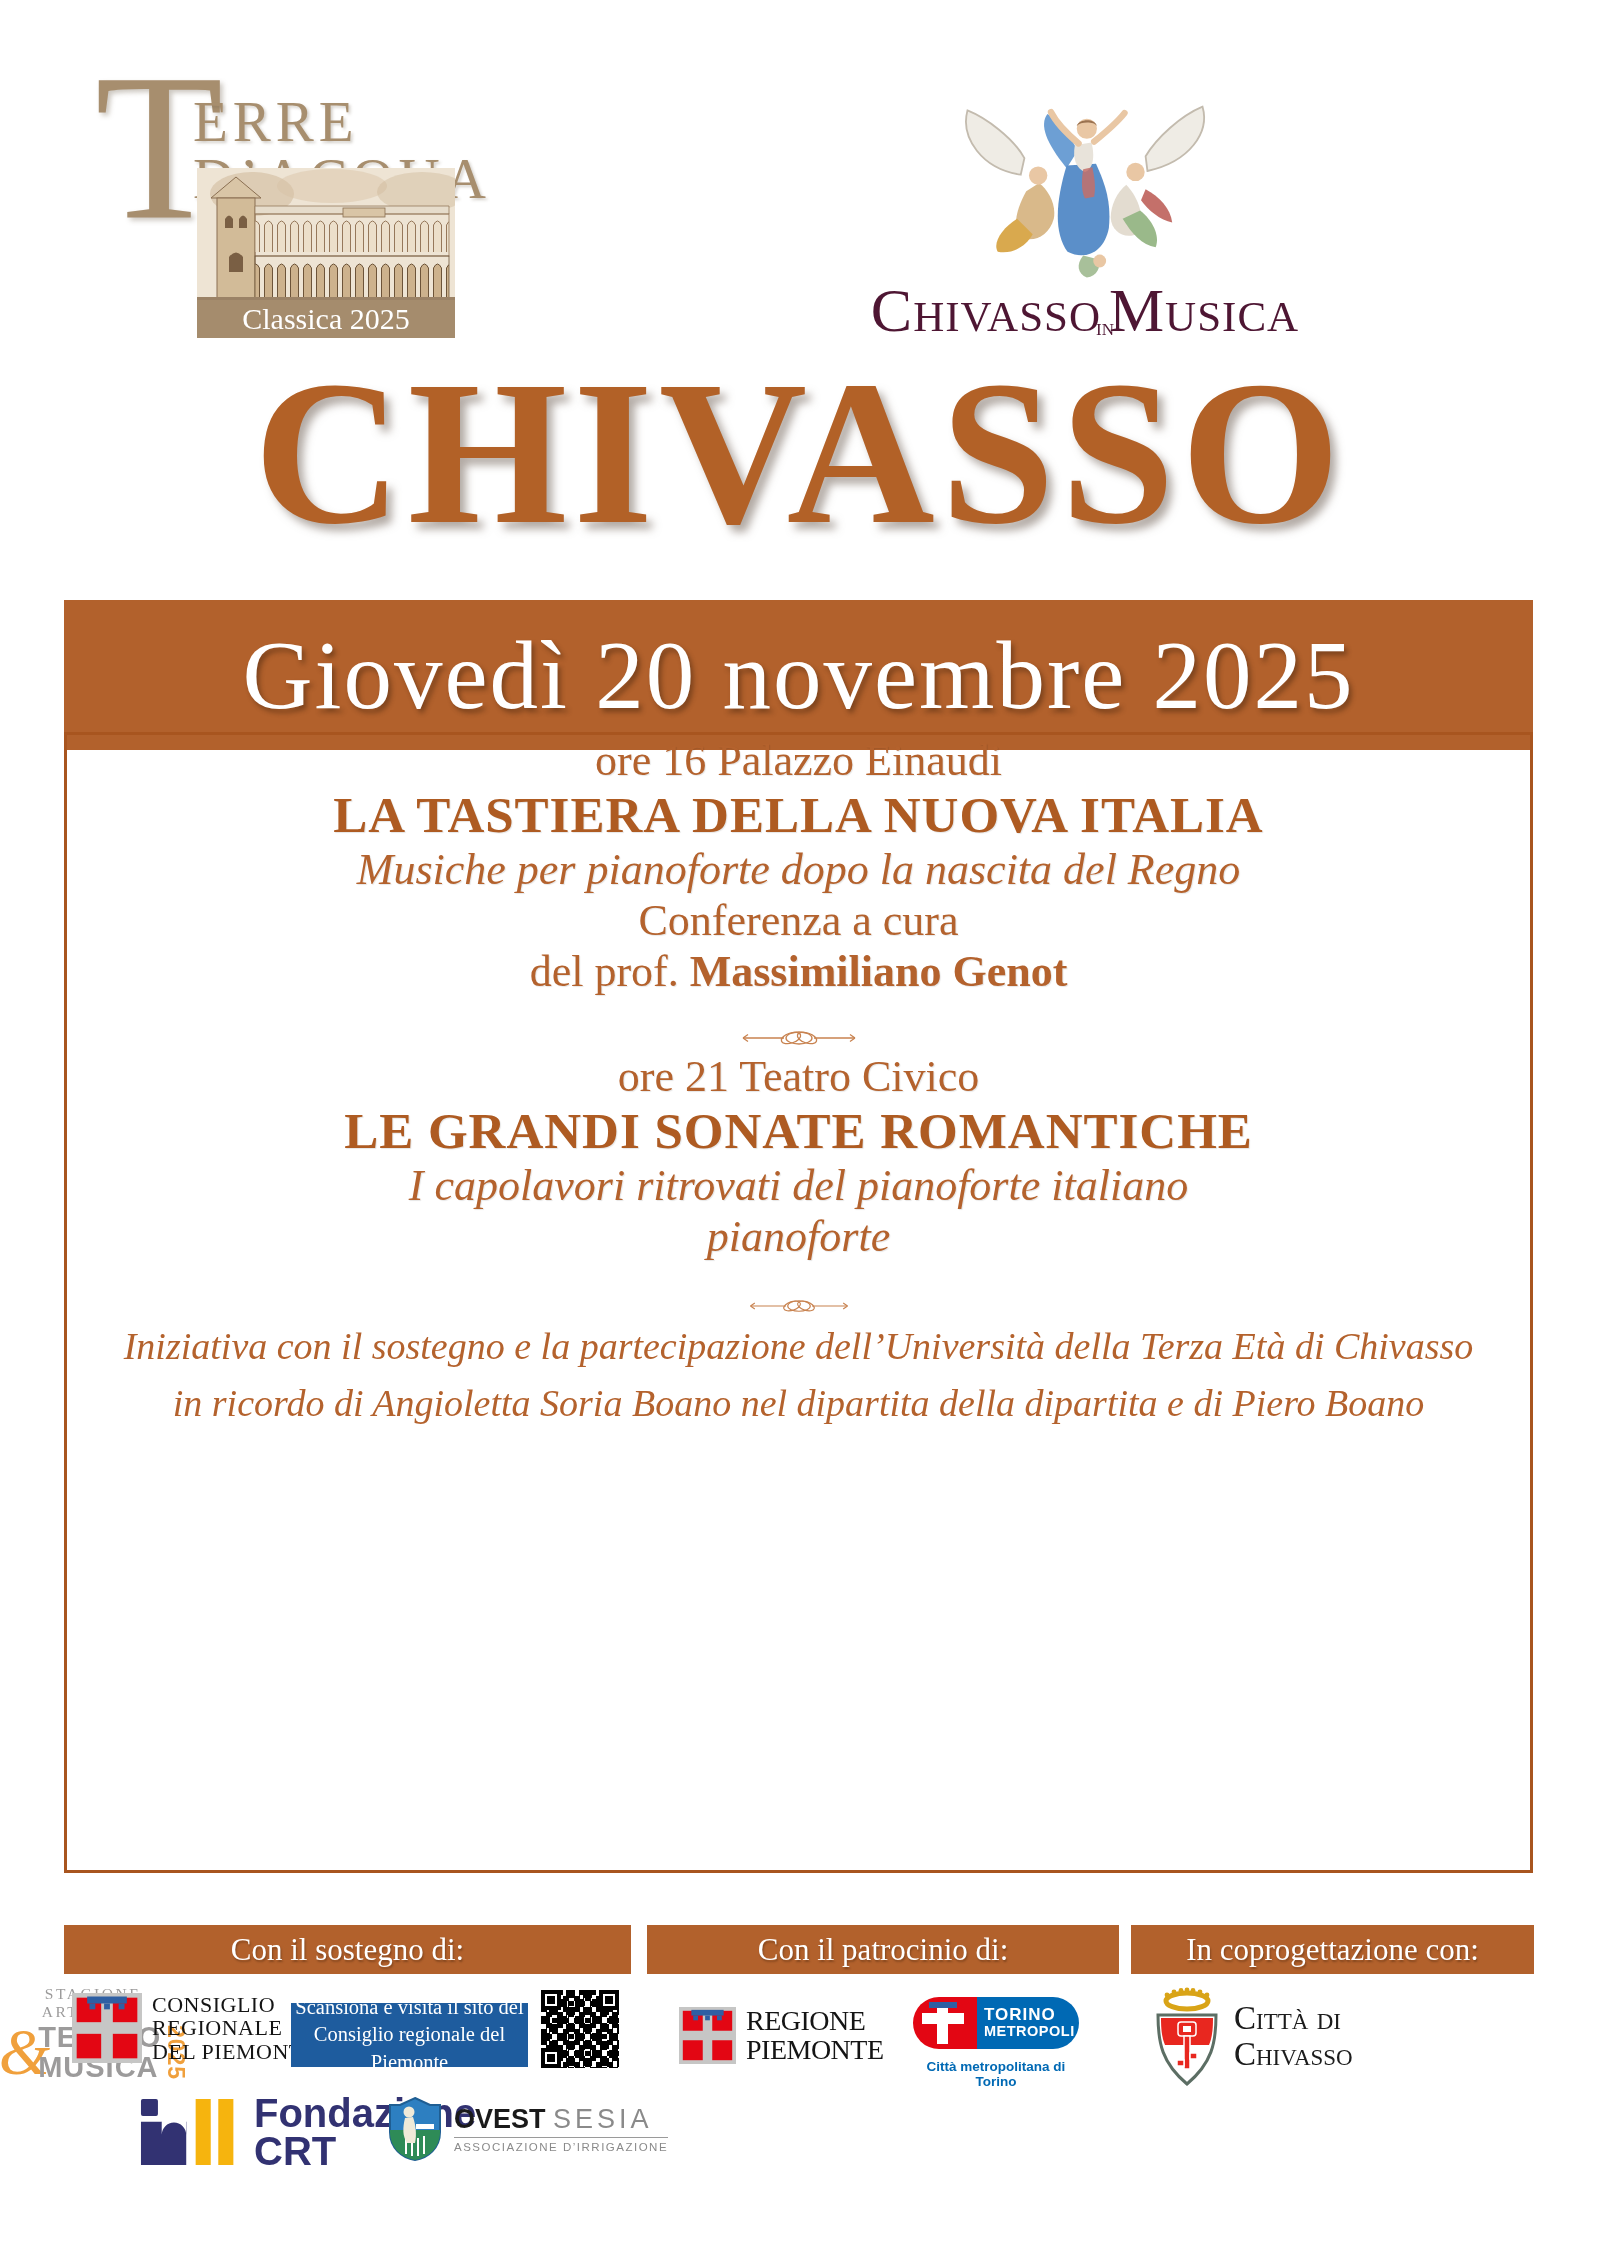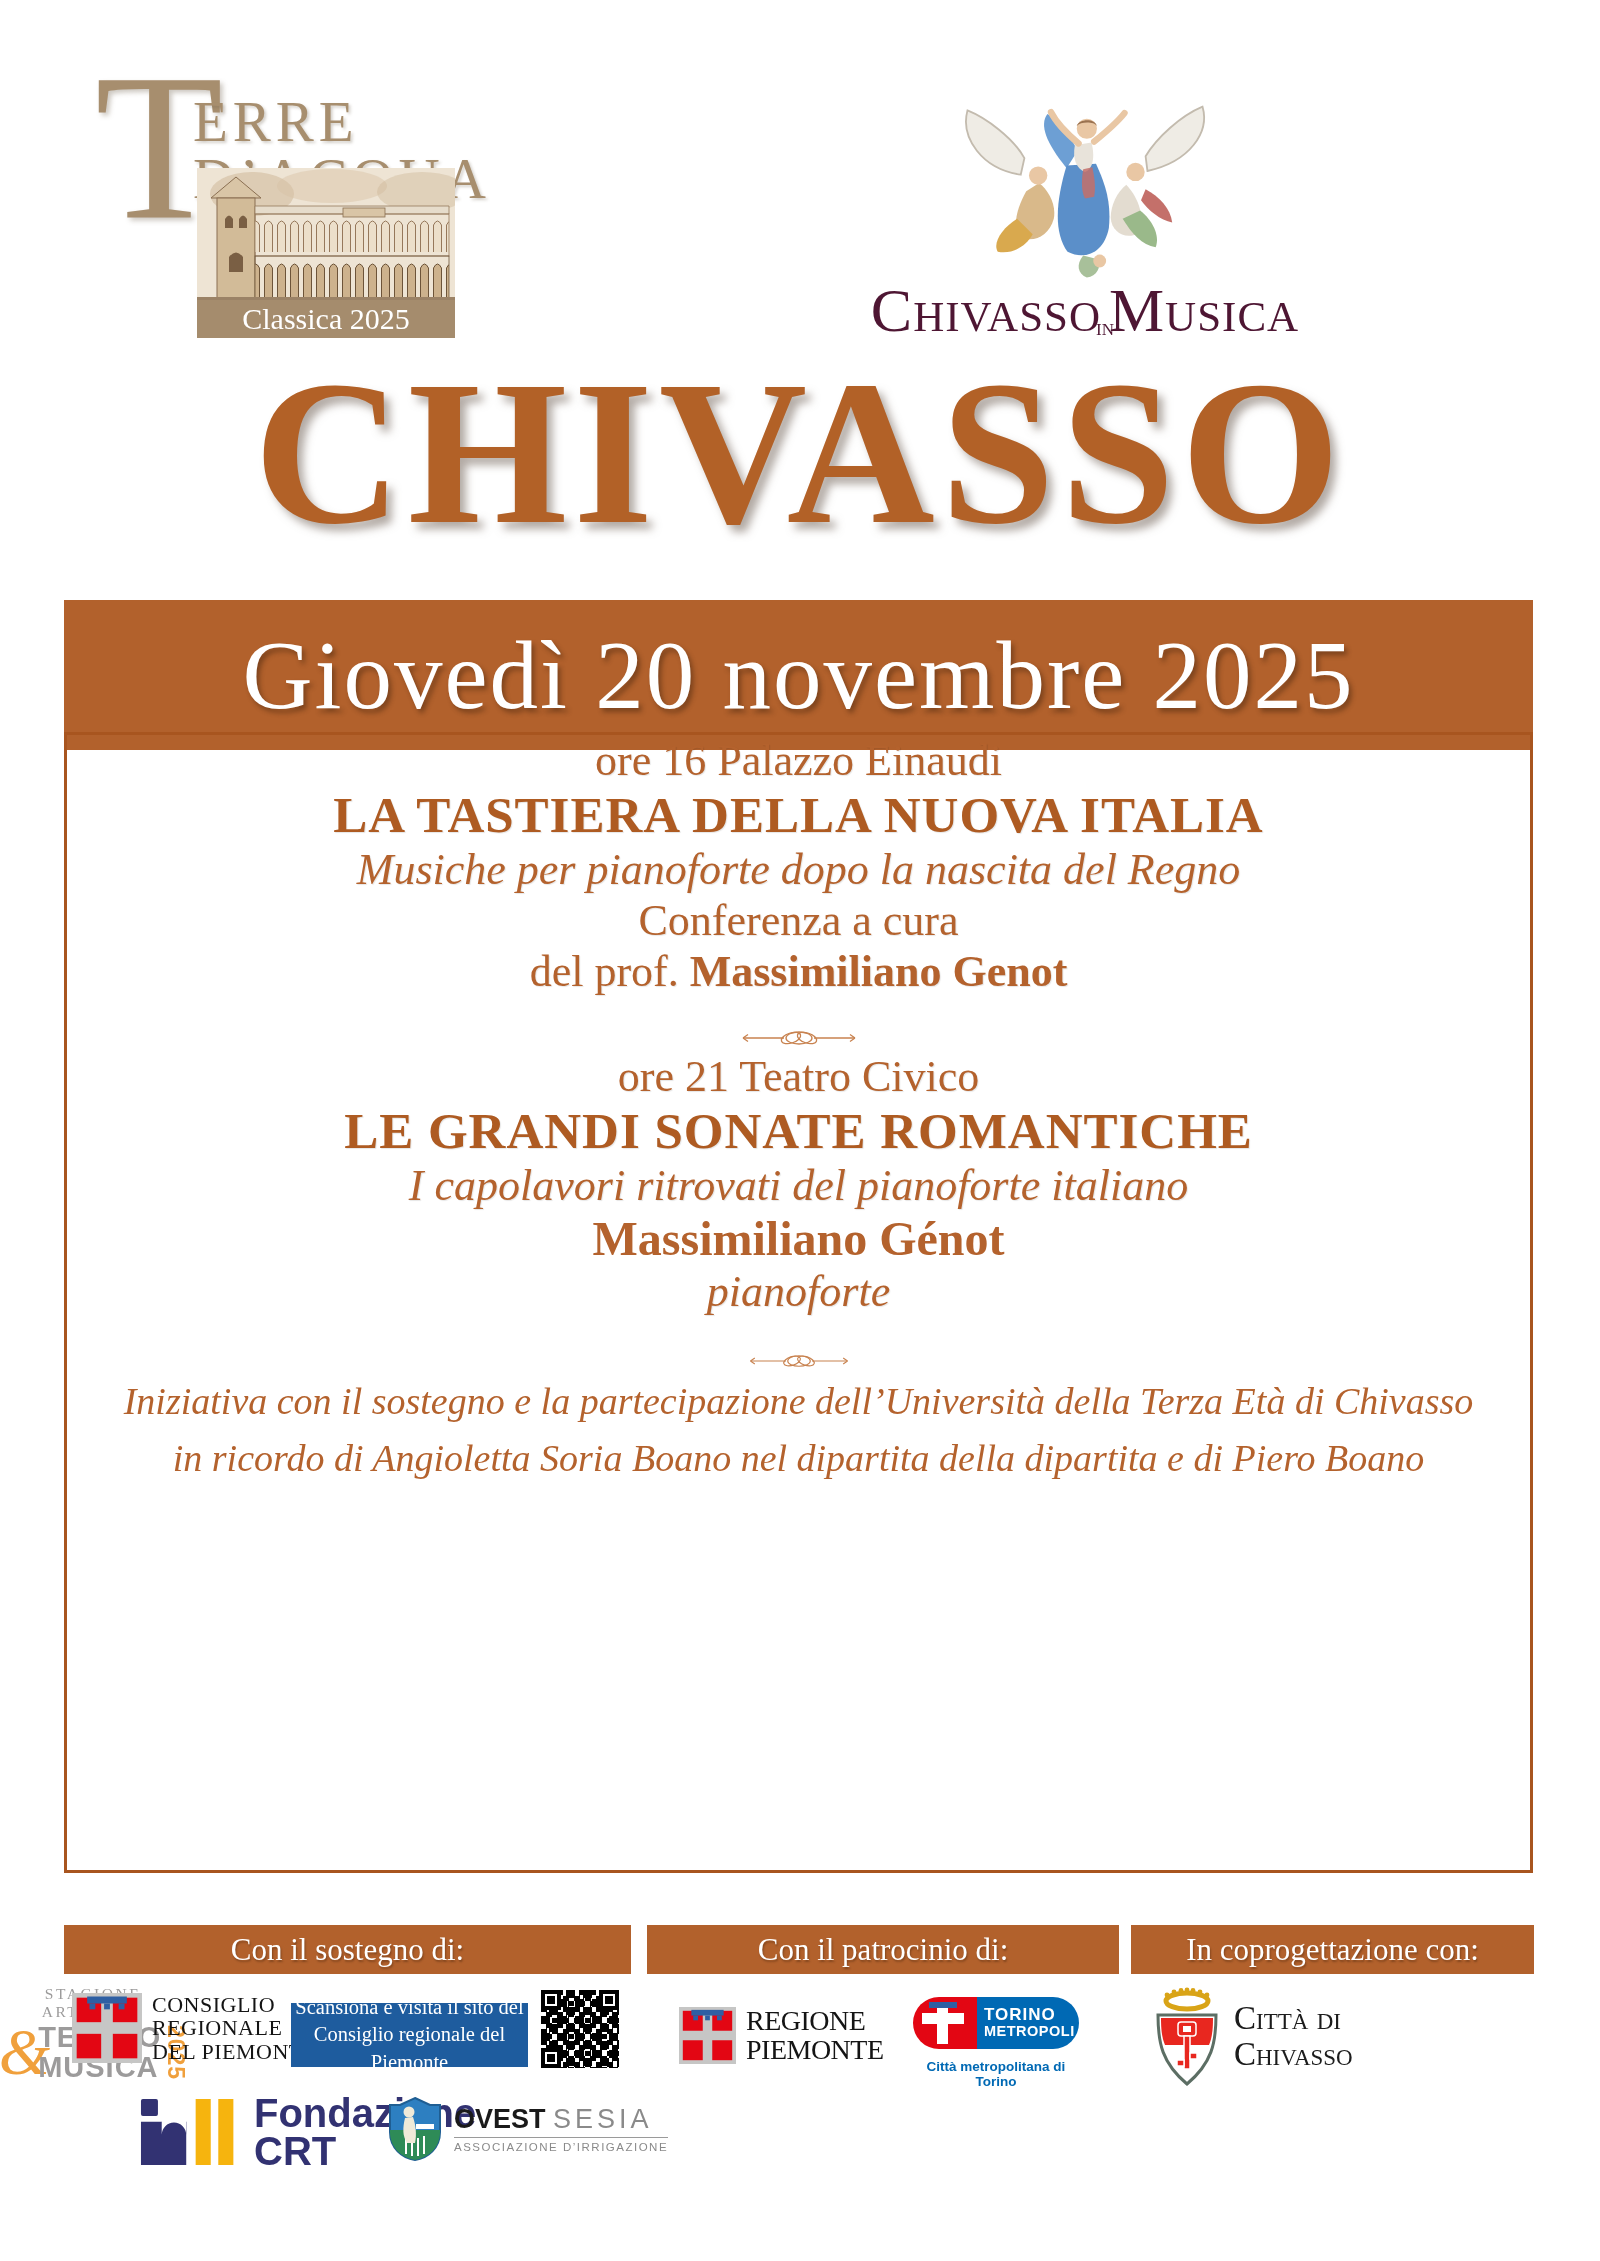--- a/index.html
+++ b/index.html
@@ -268,21 +268,20 @@
           <path d="M116 13 l-5 -3.5 M116 13 l-5 3.5"></path>
         <ellipse cx="52" cy="13" rx="10" ry="5" transform="rotate(-18 52 13)"></ellipse>
         <ellipse cx="68" cy="13" rx="10" ry="5" transform="rotate(18 68 13)"></ellipse>
         <ellipse cx="60" cy="13" rx="13" ry="6"></ellipse>
       </g>
     </svg>
 
     <p class="ln e2-when">ore 21 Teatro Civico</p>
     <p class="ev-title e2-title">LE GRANDI SONATE ROMANTICHE</p>
     <p class="ln it e2-sub">I capolavori ritrovati del pianoforte italiano</p>
-    <p class="e2-name">Massimiliano Génot</p>
     <p class="ln it e2-instr">pianoforte</p>
 
     <svg class="orn orn2" width="104" height="24" viewBox="0 0 120 26">
       <g stroke="#c8824f" fill="none" stroke-width="1.3">
         <path d="M4 13 H45"></path>
           <path d="M75 13 H116"></path>
         <path d="M4 13 l5 -3.5 M4 13 l5 3.5"></path>
           <path d="M116 13 l-5 -3.5 M116 13 l-5 3.5"></path>
         <ellipse cx="52" cy="13" rx="10" ry="5" transform="rotate(-18 52 13)"></ellipse>
         <ellipse cx="68" cy="13" rx="10" ry="5" transform="rotate(18 68 13)"></ellipse>

